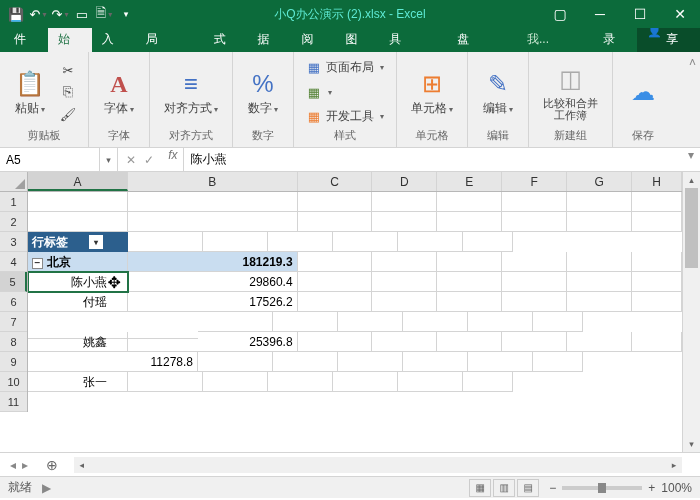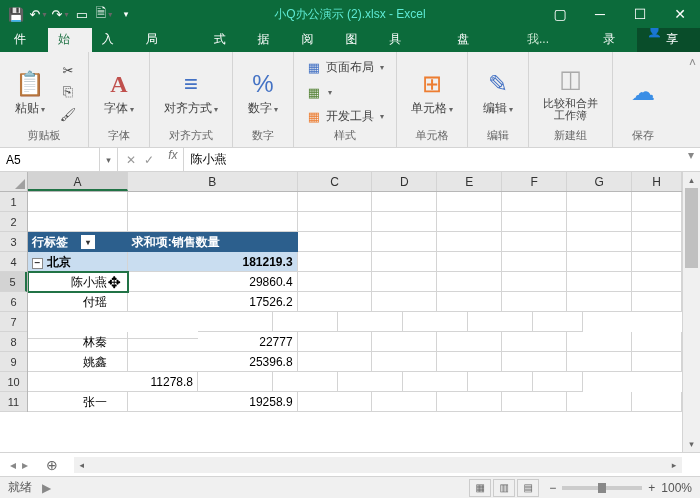--- a/index.html
+++ b/index.html
@@ -41,21 +41,21 @@
 .corner{width:28px;height:20px;background:#e6e6e6;border-right:1px solid #b7b7b7;border-bottom:1px solid #b7b7b7;position:relative}
 .corner::after{content:"";position:absolute;right:2px;bottom:2px;border-style:solid;border-width:0 0 10px 10px;border-color:transparent transparent #a0a0a0 transparent}
 .ch{border-right:1px solid #d4d4d4;text-align:center;line-height:20px;color:#333;background:#e6e6e6}
 .ch.sel{background:#d3d3d3;border-bottom:2px solid #217346}
 .rh{height:20px;border-bottom:1px solid #d4d4d4;text-align:center;line-height:20px;color:#333;font-size:11px;background:#e6e6e6}
 .rh.sel{background:#d3d3d3;border-right:2px solid #217346}
 .gridbody{position:relative}
 .row{display:flex;height:20px}
 .cell{border-right:1px solid #d4d4d4;border-bottom:1px solid #d4d4d4;padding:0 4px;line-height:20px;overflow:hidden;white-space:nowrap}
 .gridmain{display:flex;flex-direction:column;flex:1;overflow:hidden}
-.pivh{background:#2c5f8d;color:#fff;font-weight:bold;display:flex;align-items:center;padding:0 4px;gap:13px;height:20px}
+.pivh{background:#2c5f8d;color:#fff;font-weight:bold;display:flex;align-items:center;padding:0 4px;gap:21px;height:20px}
 .pivh .dd{background:#fff;color:#333;width:14px;height:14px;font-size:8px;display:inline-flex;align-items:center;justify-content:center}
 .pivsub{background:#c9ddf0;font-weight:bold}
 .selcell{outline:2px solid #217346;outline-offset:-1px}
 .collbtn{display:inline-flex;width:11px;height:11px;border:1px solid #888;align-items:center;justify-content:center;font-size:10px;margin-right:4px;background:#fff;color:#333}
 .vscroll{width:18px;background:#f0f0f0;border-left:1px solid #d4d4d4;position:relative}
 .vscroll .thumb{position:absolute;left:2px;right:2px;top:16px;height:80px;background:#c0c0c0}
 .vscroll .ar{height:16px;display:flex;align-items:center;justify-content:center;font-size:9px;color:#666}
 .sheettabs{height:24px;background:#fff;border-top:1px solid #d4d4d4;display:flex;align-items:center}
 .stnav{display:flex;gap:6px;padding:0 10px;color:#888}
 .stab{padding:3px 12px;border-right:1px solid #d4d4d4;font-size:12px;color:#444;cursor:pointer}
@@ -277,21 +277,20 @@
           <div class="cell" style="width: 65px;"></div>
           <div class="cell" style="width: 65px;"></div>
           <div class="cell" style="width: 65px;"></div>
           <div class="cell" style="width: 50px;"></div>
         </div>
         <div class="row">
           <div class="pivh" style="width: 100px;">
             <span>行标签</span>
             <span class="dd">▾</span>
           </div>
-          <div class="pivh" style="width: 170px;">求和项:销售数量</div>
           <div class="cell" style="width: 75px;"></div>
           <div class="cell" style="width: 65px;"></div>
           <div class="cell" style="width: 65px;"></div>
           <div class="cell" style="width: 65px;"></div>
           <div class="cell" style="width: 65px;"></div>
           <div class="cell" style="width: 50px;"></div>
         </div>
         <div class="row">
           <div class="cell pivsub" style="width: 100px;"><span class="collbtn">−</span><b>北京</b></div>
           <div class="cell pivsub" style="width: 170px; text-align: right;"><b>181219.3</b></div>
@@ -325,51 +324,40 @@
         <div class="row">
           <div class="cell" style="width: 170px; text-align: right; margin-top: 26px;">12812.4</div>
           <div class="cell" style="width: 75px;"></div>
           <div class="cell" style="width: 65px;"></div>
           <div class="cell" style="width: 65px;"></div>
           <div class="cell" style="width: 65px;"></div>
           <div class="cell" style="width: 65px;"></div>
           <div class="cell" style="width: 50px;"></div>
         </div>
         <div class="row">
-          <div class="cell" style="width: 100px; text-align: right; padding-right: 20px;">林秦</div>
-          <div class="cell" style="width: 170px; text-align: right;">22777</div>
-          <div class="cell" style="width: 75px;"></div>
-          <div class="cell" style="width: 65px;"></div>
-          <div class="cell" style="width: 65px;"></div>
-          <div class="cell" style="width: 65px;"></div>
-          <div class="cell" style="width: 65px;"></div>
-          <div class="cell" style="width: 50px;"></div>
-        </div>
-        <div class="row">
           <div class="cell" style="width: 100px; text-align: right; padding-right: 20px;">姚鑫</div>
           <div class="cell" style="width: 170px; text-align: right;">25396.8</div>
           <div class="cell" style="width: 75px;"></div>
           <div class="cell" style="width: 65px;"></div>
           <div class="cell" style="width: 65px;"></div>
           <div class="cell" style="width: 65px;"></div>
           <div class="cell" style="width: 65px;"></div>
           <div class="cell" style="width: 50px;"></div>
         </div>
         <div class="row">
           <div class="cell" style="width: 170px; text-align: right;">11278.8</div>
           <div class="cell" style="width: 75px;"></div>
           <div class="cell" style="width: 65px;"></div>
           <div class="cell" style="width: 65px;"></div>
           <div class="cell" style="width: 65px;"></div>
           <div class="cell" style="width: 65px;"></div>
           <div class="cell" style="width: 50px;"></div>
         </div>
         <div class="row">
           <div class="cell" style="width: 100px; text-align: right; padding-right: 20px;">张一</div>
-          <div class="cell" style="width: 170px; text-align: right;">19258.9</div>
           <div class="cell" style="width: 75px;"></div>
           <div class="cell" style="width: 65px;"></div>
           <div class="cell" style="width: 65px;"></div>
           <div class="cell" style="width: 65px;"></div>
           <div class="cell" style="width: 65px;"></div>
           <div class="cell" style="width: 50px;"></div>
         </div>
       </div>
   </div>
   <div class="vscroll">

